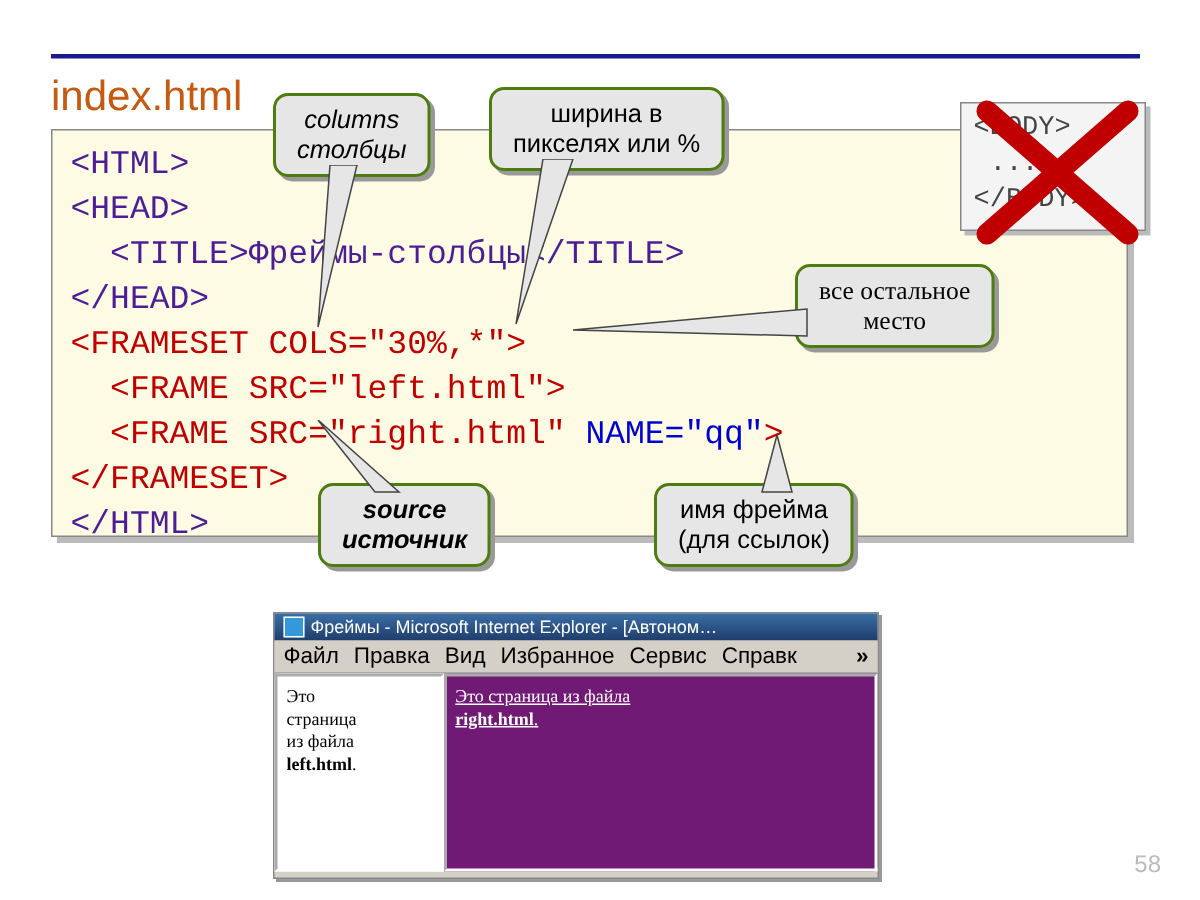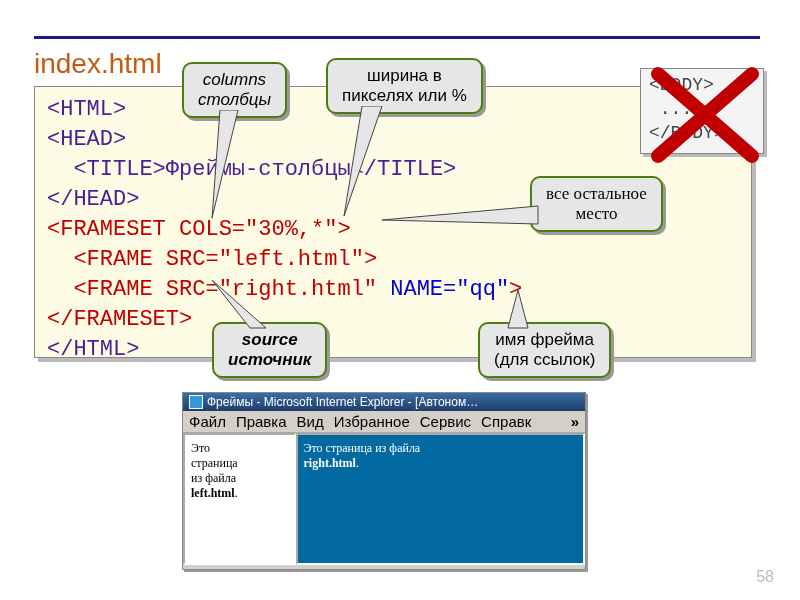--- a/index.html
+++ b/index.html
@@ -79,21 +79,21 @@
     padding: 6px 14px;
     font-family: Tahoma, Arial, sans-serif;
     font-size: 17px;
     text-align: center;
     line-height: 20px;
   }
   .bubble i { font-style: italic; }
 
   .browser {
     position: absolute;
-    top: 392px;
+    top: 408px;
     left: 182px;
     width: 404px;
     height: 178px;
     background: #d4d0c8;
     border: 1px solid #888;
     box-shadow: 2px 2px 0 #999;
     font-family: Tahoma, Arial, sans-serif;
     font-size: 12px;
   }
   .browser .titlebar {
@@ -130,27 +130,28 @@
     background: #fff;
     border: 2px inset #fff;
     padding: 6px;
     font-size: 12px;
     line-height: 15px;
     font-family: "Times New Roman", serif;
   }
   .browser .leftf b { font-weight: bold; }
   .browser .rightf {
     flex: 1;
-    background: #0369a1;
+    background: #701a75;
     border: 2px inset #fff;
     color: #fff;
     padding: 6px;
     font-size: 12px;
     line-height: 15px;
     font-family: "Times New Roman", serif;
+    text-decoration: underline;
   }
 
   .pagenum {
     position: absolute;
     bottom: 14px;
     right: 26px;
     color: #bbb;
     font-size: 16px;
   }
 </style>
@@ -197,21 +198,21 @@
   <polygon points="158,6 158,24 2,20" fill="#e6e6e6" stroke="#444"></polygon>
 </svg>
 
 <div class="bubble" style="top:322px; left:212px;font-weight:bold;">
   <i><span>source<br>источник</span></i>
 </div>
 <svg style="position:absolute; top:280px; left:210px;" width="60" height="50">
   <polygon points="2,0 40,48 56,48" fill="#e6e6e6" stroke="#444"></polygon>
 </svg>
 
-<div class="bubble" style="top:322px; left:478px;text-align:center;">
+<div class="bubble" style="top:322px; left:436px;text-align:center;">
   <span>имя фрейма<br>(для ссылок)</span>
 </div>
 <svg style="position:absolute; top:290px; left:504px;" width="30" height="40">
   <polygon points="14,0 4,38 24,38" fill="#e6e6e6" stroke="#444"></polygon>
 </svg>
 
 <div class="browser">
   <div class="titlebar">
     <span class="icn"></span>
     <span>Фреймы - Microsoft Internet Explorer - [Автоном…</span>

